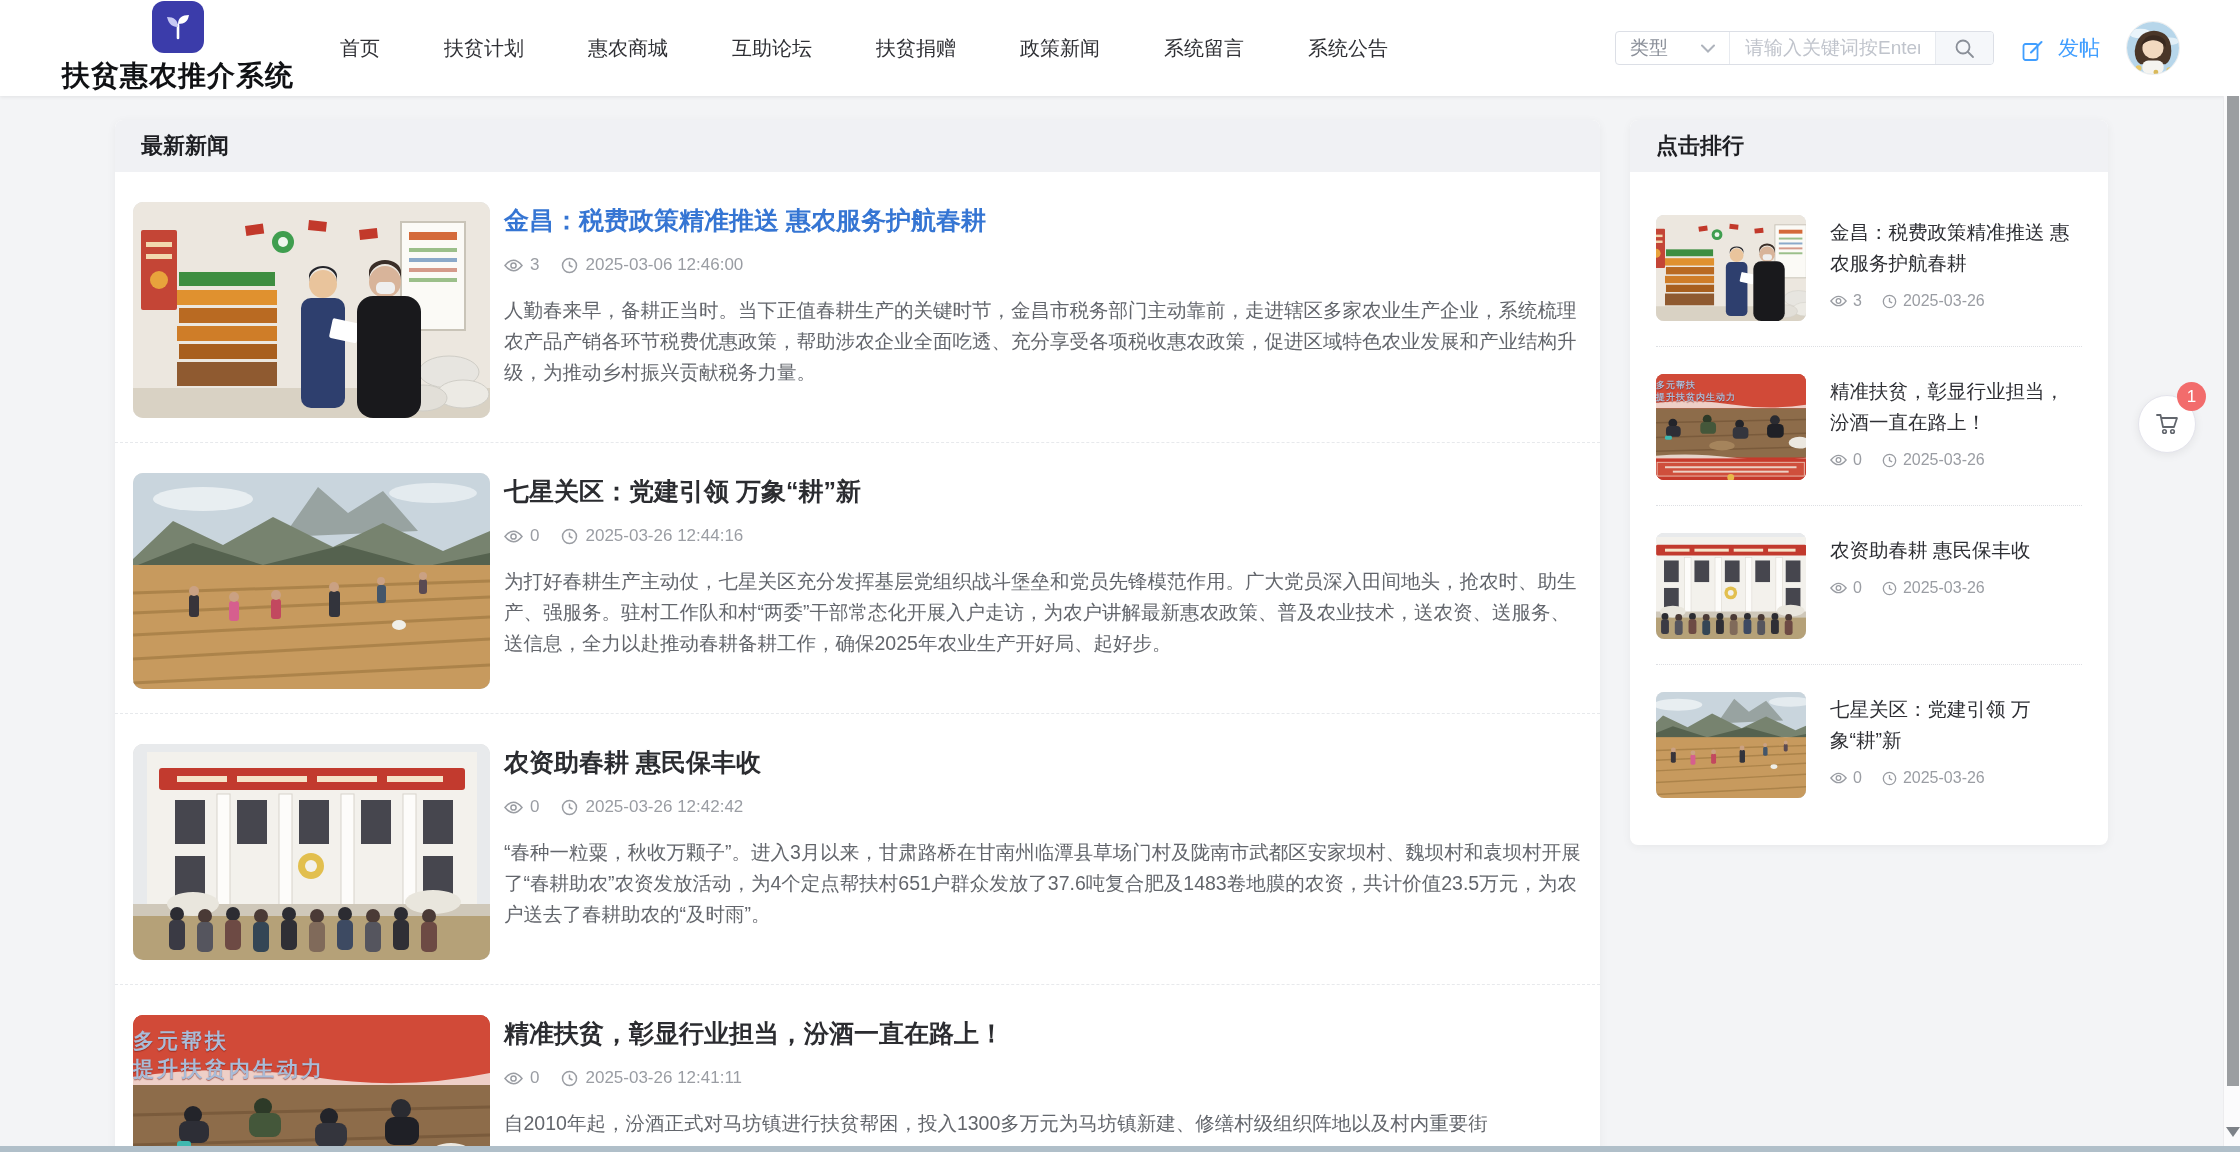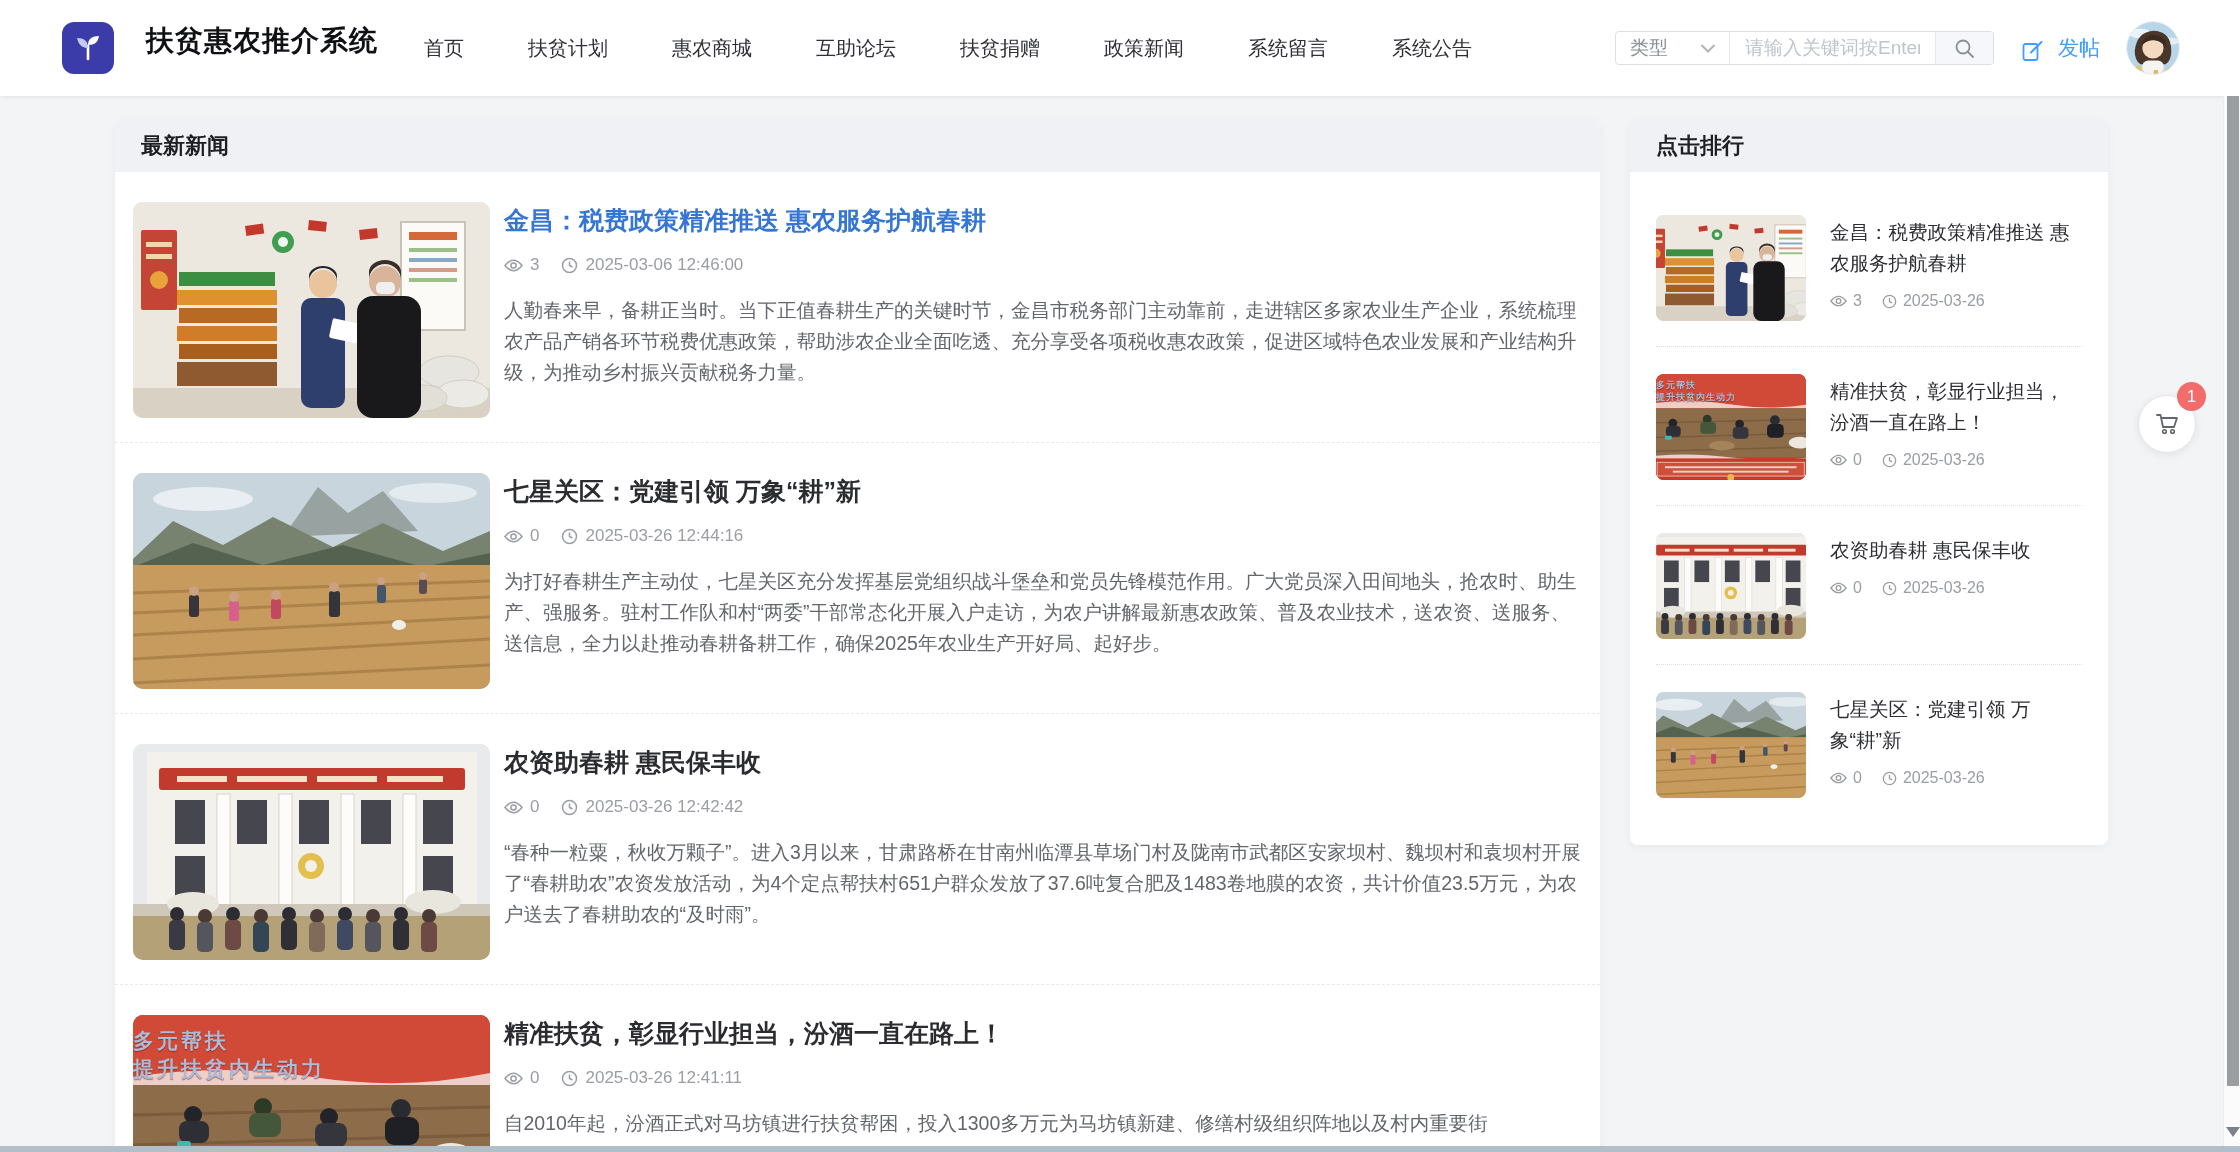--- a/index.html
+++ b/index.html
@@ -9,21 +9,21 @@
     background:#f3f4f6;
     position:relative;
     color:#2b2c30;
   }
   
   .navbar {
     height:96px; background:#fff; display:flex; align-items:center;
     padding:0 60px 0 62px; box-shadow:0 1px 4px rgba(0,0,0,.08);
     position:relative; z-index:5;
   }
-  .brand { display:flex; gap:32px; }
+  .brand { display:flex; align-items:center; gap:4px;flex-direction:column; }
   .logo {
     width:52px; height:52px; border-radius:12px; background:#3b3caa;
     display:flex; align-items:center; justify-content:center; flex:none;
   }
   .brand-name { font-size:28px; font-weight:700; color:#101114; letter-spacing:1px; }
   .nav-menu { display:flex; gap:64px; margin-left:46px; }
   .nav-item { font-size:20px; color:#2f3035; cursor:pointer; text-decoration:none; white-space:nowrap; }
   .nav-right { margin-left:auto; display:flex; align-items:center; }
   .search-group {
     display:flex; align-items:stretch; height:34px;

